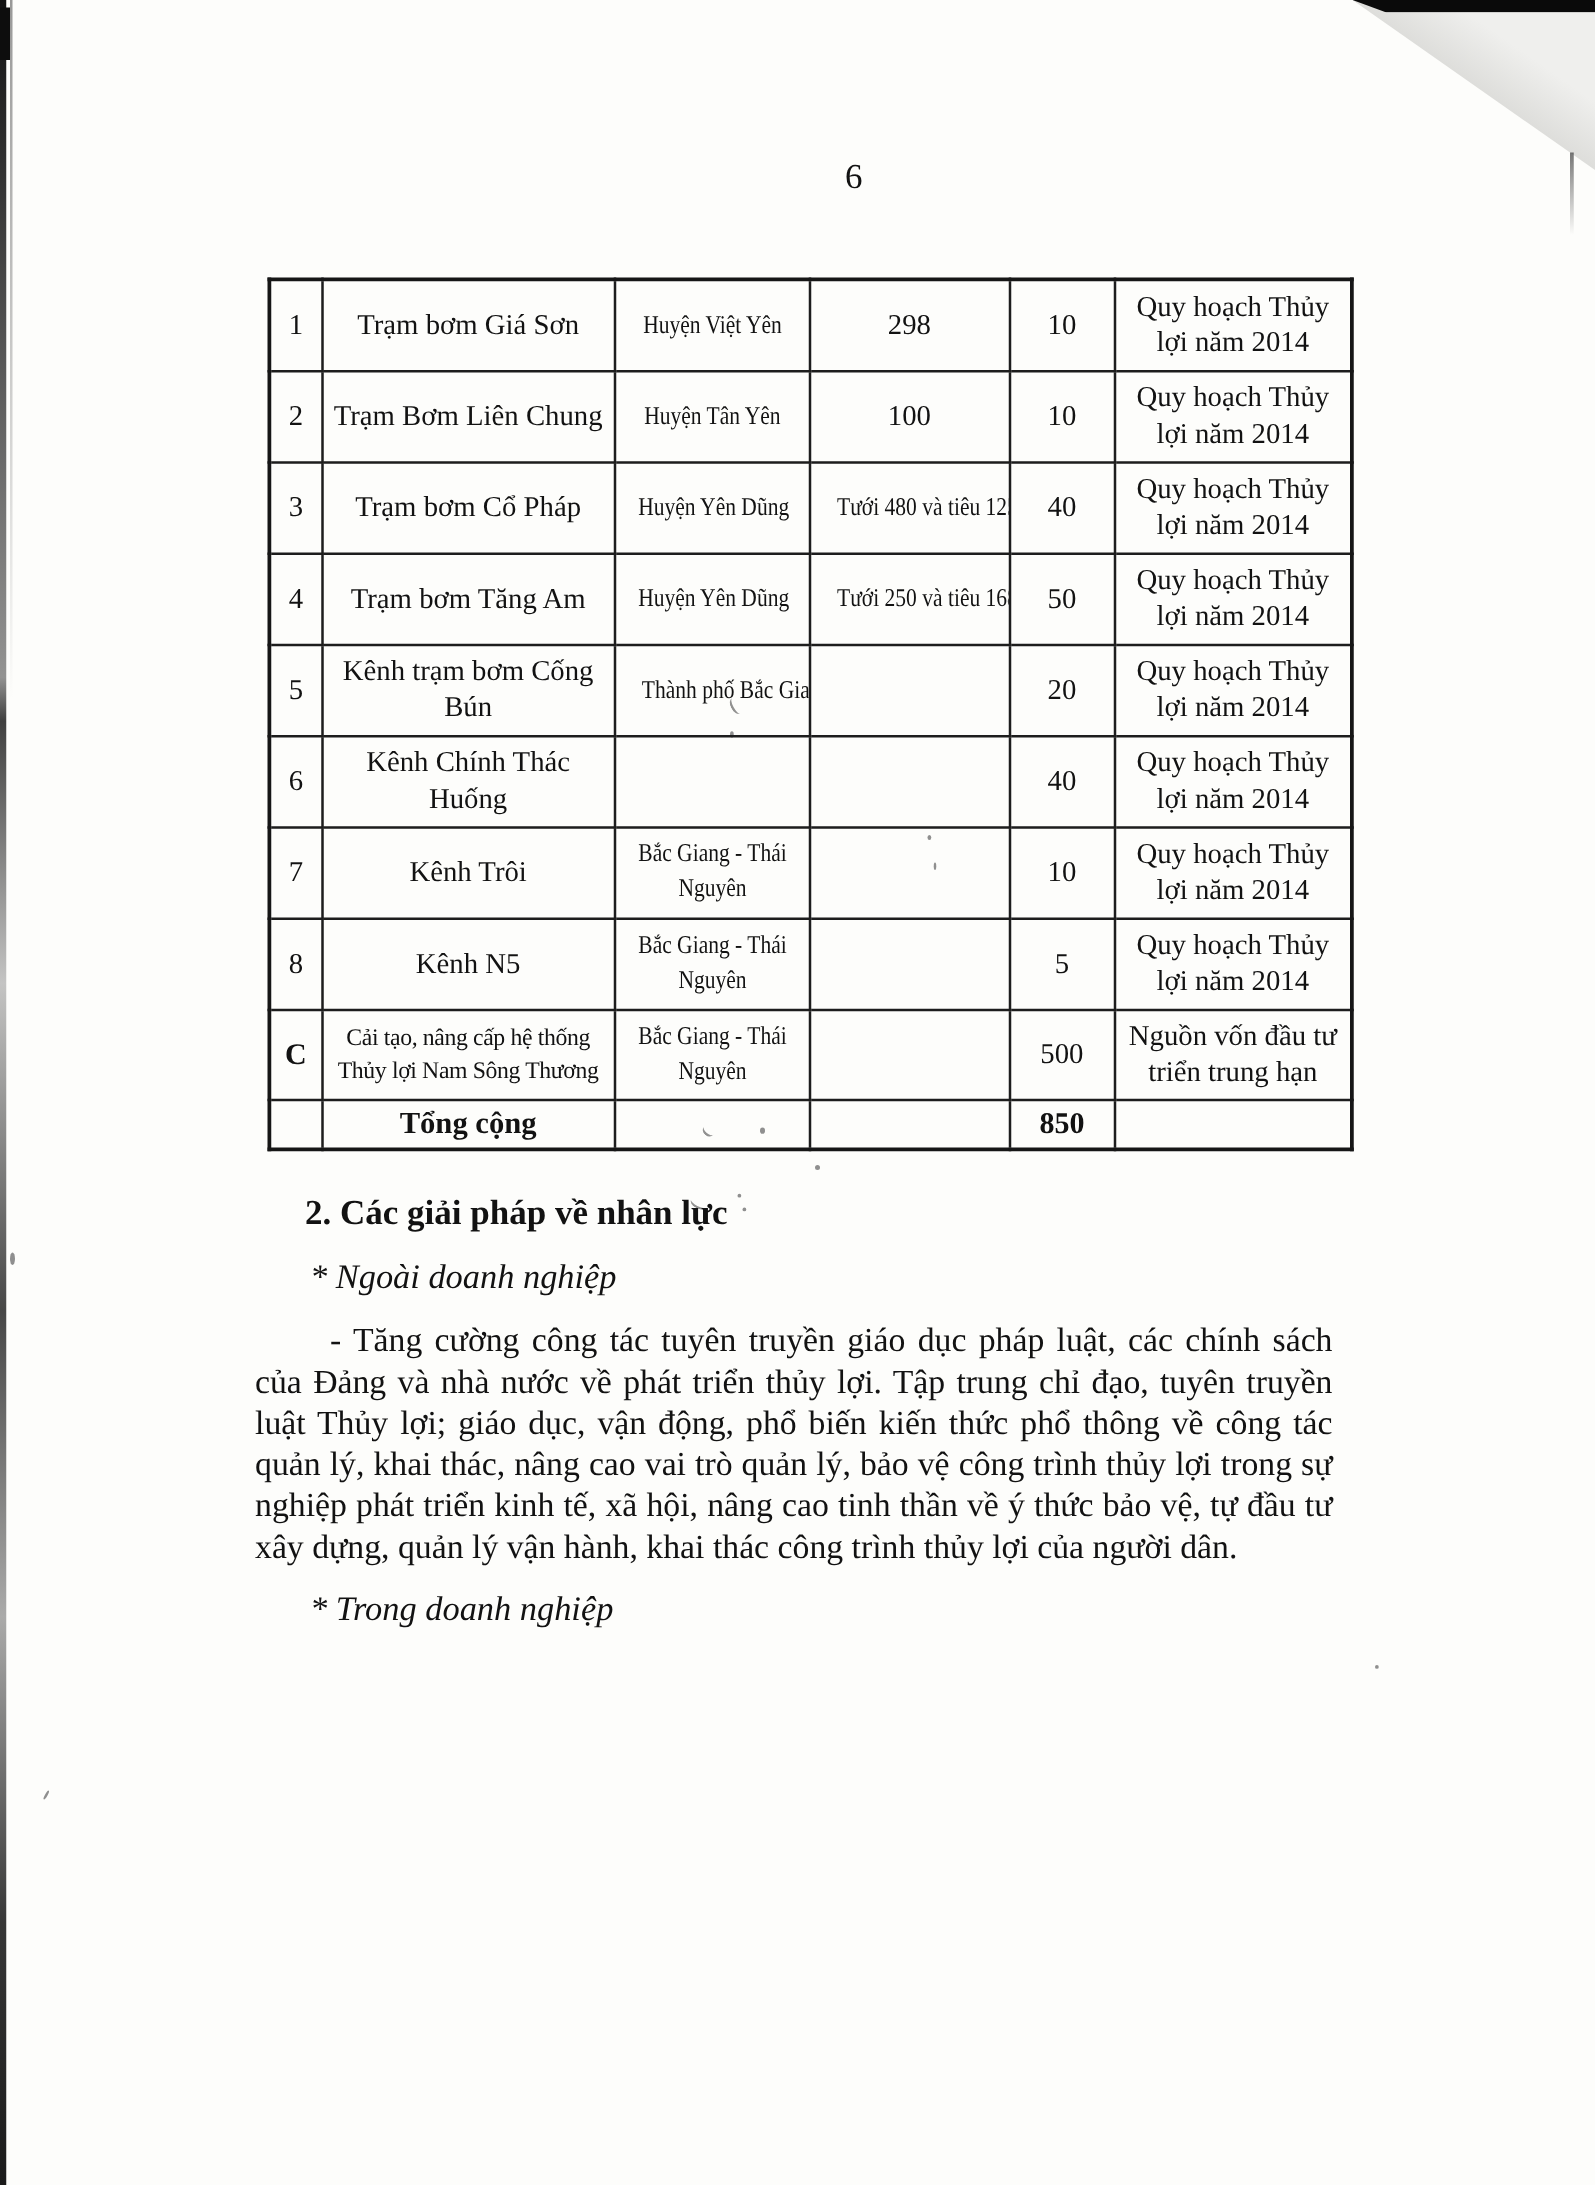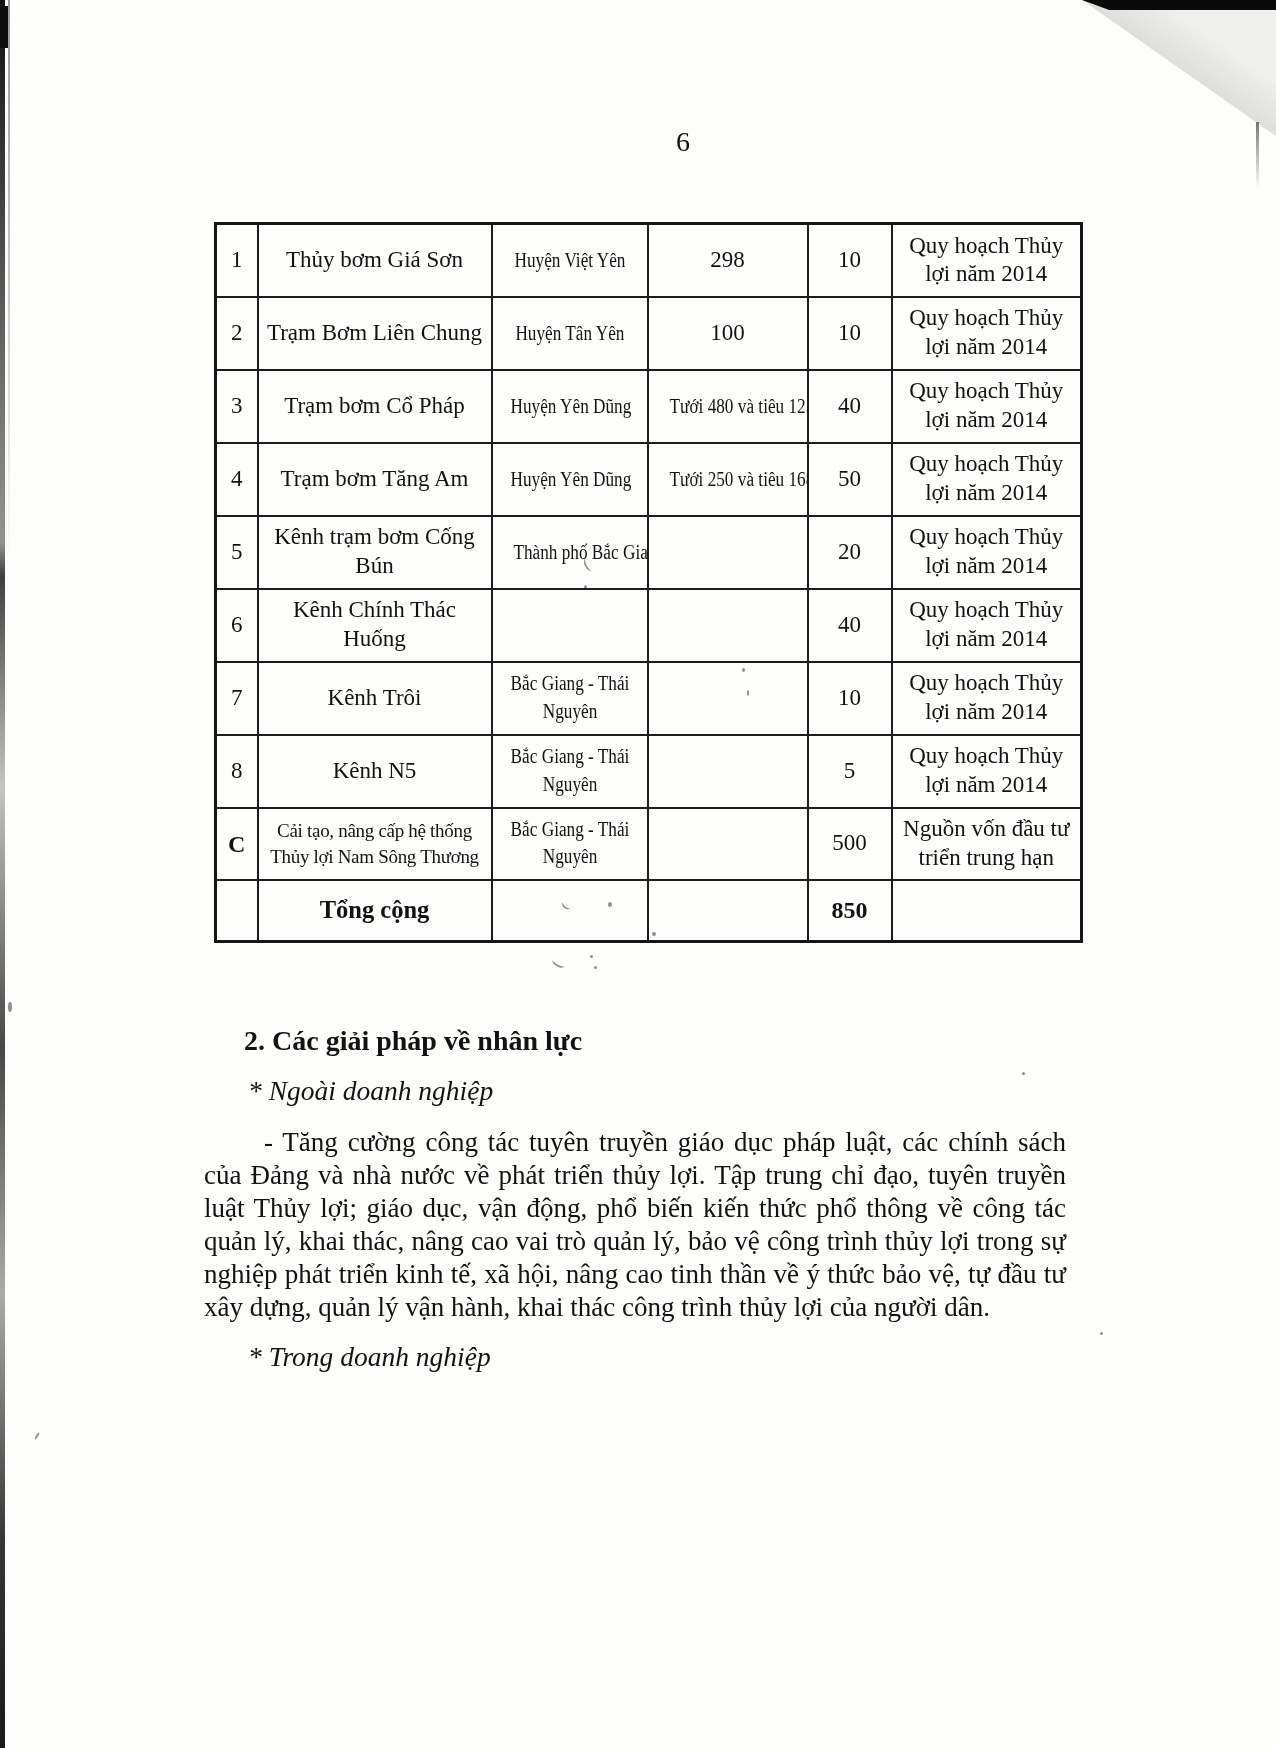--- a/index.html
+++ b/index.html
@@ -53,33 +53,33 @@
     position:absolute; left:214px; top:222px; width:866px;
     border-collapse:collapse; table-layout:fixed;
     border:3px solid #161616;
   }
   table.doc td {
     border:2px solid #1d1d1d; text-align:center; vertical-align:middle;
     padding:2px 6px; font-size:23px; line-height:1.25; overflow:hidden;
   }
   table.doc tr.r { height:73px; }
   table.doc tr.row-c { height:72px; }
-  table.doc tr.row-total { height:62px; }
+  table.doc tr.row-total { height:40px; }
   td.c-src { font-size:20.5px; line-height:1.4; padding:2px 10px; }
   td.c-name { padding:2px 8px; }
   .cnd { display:inline-block; transform:scaleX(.84); transform-origin:center; font-size:20.5px; line-height:1.35; }
   .nw { white-space:nowrap; }
   tr.row-c td.c-no { font-weight:700; font-size:24px; }
   tr.row-c td.c-name { font-size:19px; letter-spacing:-.3px; line-height:1.35; }
   tr.row-total td.c-name { font-weight:700; font-size:24.5px; }
   tr.row-total td.c-amt { font-weight:700; font-size:24px; }
 
   
   .body-text {
-    position:absolute; left:204px; top:1024px; width:862px;
+    position:absolute; left:204px; top:954px; width:862px;
     font-size:27px; line-height:33px; text-align:justify;
   }
   .heading { font-weight:700; font-size:28px; margin:0 0 17px 40px; }
   .subhead { font-style:italic; font-size:27.5px; margin:0 0 19px 44px; }
   .body-text p.para { margin:0 0 16px 0; text-indent:60px; }
   .body-text p.last { margin-bottom:0; }
 </style>
 </head>
 <body>
 
@@ -115,21 +115,21 @@
       <col style="width:42px">
         <col style="width:234px">
         <col style="width:156px">
       <col style="width:160px">
         <col style="width:84px">
         <col style="width:190px">
     </colgroup>
     <tbody>
       <tr class="r">
         <td class="c-no">1</td>
-        <td class="c-name">Thủy bơm Giá Sơn</td>
+        <td class="c-name">Trạm bơm Giá Sơn</td>
         <td class="c-loc"><span class="cnd nw">Huyện Việt Yên</span></td>
         <td class="c-spec"><span>298</span></td>
         <td class="c-amt">10</td>
         <td class="c-src">Quy hoạch Thủy lợi năm 2014</td>
       </tr>
       <tr class="r">
         <td class="c-no">2</td>
         <td class="c-name">Trạm Bơm Liên Chung</td>
         <td class="c-loc"><span class="cnd nw">Huyện Tân Yên</span></td>
         <td class="c-spec"><span>100</span></td>

